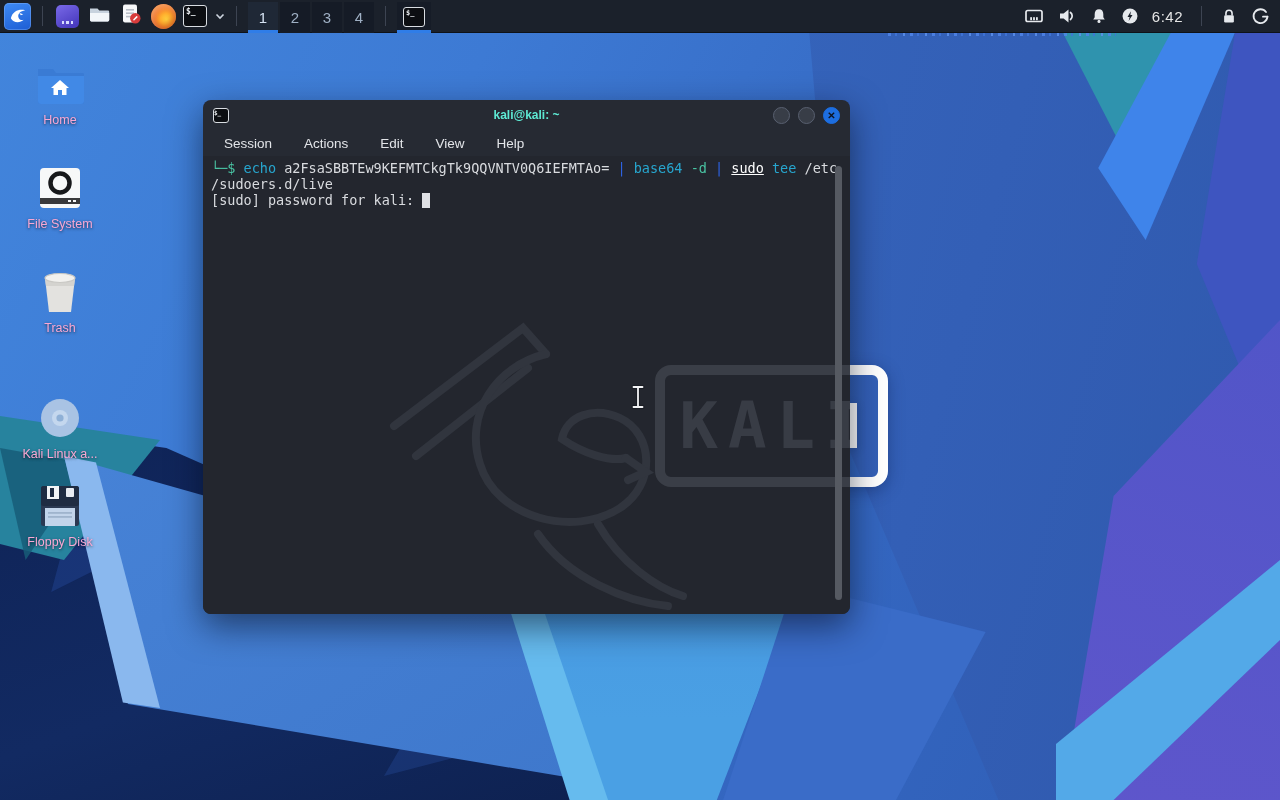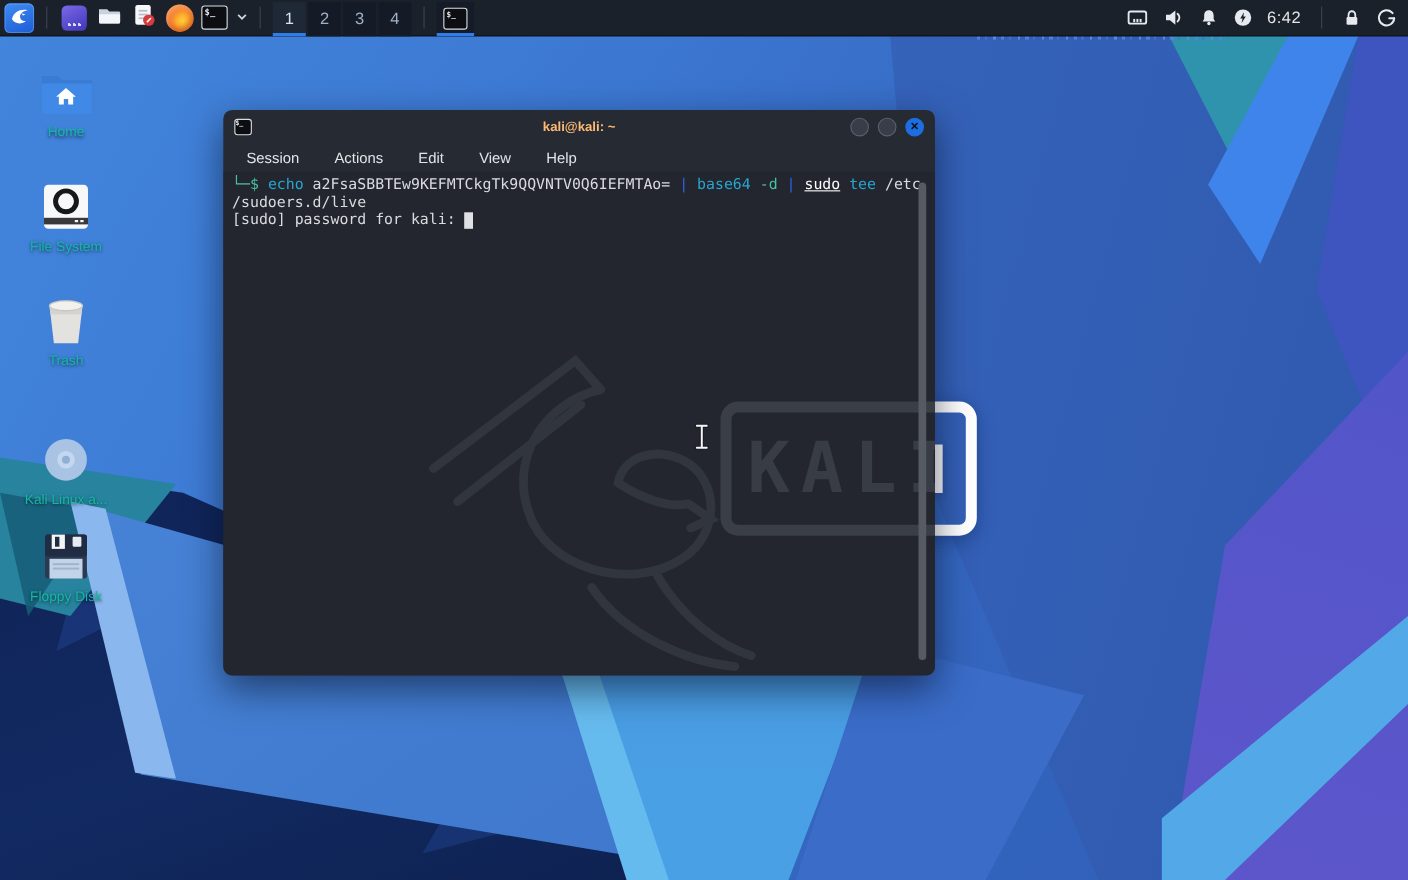--- a/index.html
+++ b/index.html
@@ -81,30 +81,30 @@
           justify-content:center; position:relative; background:#161c27; }
   .task::after { content:""; position:absolute; left:0; right:0; bottom:0; height:3px; background:#2f7de8; }
   .term-sq.small { width:22px; height:20px; font-size:7px; padding:1px 0 0 2px; }
   .p-right { margin-left:auto; display:flex; align-items:center; gap:13px; padding-right:10px; }
   .clock { font-size:15px; color:#e5e5e5; letter-spacing:.5px; }
   .tray-ic { display:flex; align-items:center; justify-content:center; }
 
   
   .desk-icon { position:absolute; left:8px; width:104px; z-index:3; text-align:center; }
   .desk-icon .ic { height:50px; display:flex; align-items:flex-end; justify-content:center; }
-  .desk-icon .lbl { margin-top:7px; color:#14b8a6; font-size:12.5px;
+  .desk-icon .lbl { margin-top:7px; color:#f9a8d4; font-size:12.5px;
                     text-shadow:0 1px 3px rgba(0,0,0,.65); }
 
   
   .window { position:absolute; left:203px; top:100px; width:647px; height:514px; z-index:10;
             border-radius:8px; background:#262a33; box-shadow:0 12px 34px rgba(4,10,26,.55);
             overflow:hidden; }
   .titlebar { height:30px; display:flex; align-items:center; padding:0 10px; position:relative; }
   .title { position:absolute; left:0; right:0; text-align:center; font-size:12px; font-weight:bold;
-           color:#fdba74; }
+           color:#5eead4; }
   .tb-icon { width:16px; height:15px; font-size:6px; z-index:1; }
   .tb-btns { margin-left:auto; display:flex; gap:8px; z-index:1; }
   .tb-btn { width:17px; height:17px; border-radius:50%; background:#383d47;
             border:1px solid #596070; }
   .tb-btn.close { background:#1d6ee0; border-color:#1d6ee0; color:#0e1320; font-size:10px;
                   font-weight:bold; display:flex; align-items:center; justify-content:center; }
   .menubar { height:26px; display:flex; align-items:center; padding-left:10px; gap:10px; }
   .menu-item { color:#e2e4e8; font-size:13.5px; padding:0 11px; }
   .content { position:relative; height:458px; background:#23262e; overflow:hidden;
              font-family:"DejaVu Sans Mono",monospace; font-size:13.5px; line-height:16px; }

